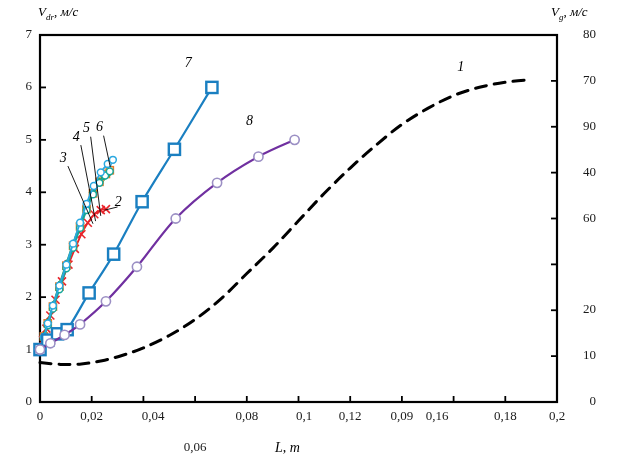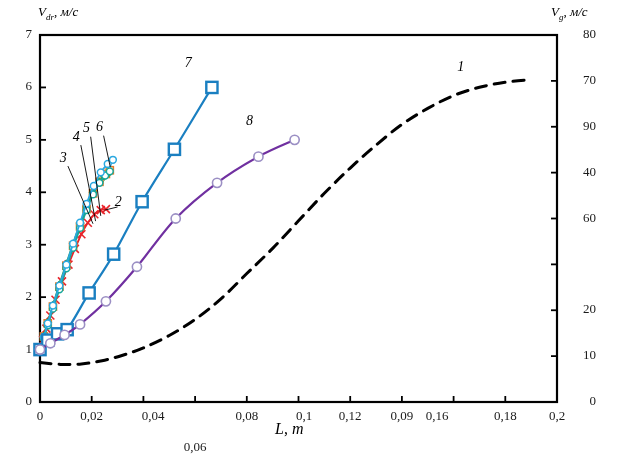--- a/index.html
+++ b/index.html
@@ -15,21 +15,21 @@
   .axis-title{
     position:absolute;
     font-family:"Liberation Serif", serif;
     font-size:13px;
     white-space:nowrap;
   }
   .axis-title i{font-style:italic;}
   .axis-title .sub{font-size:9px;vertical-align:sub;font-style:italic;}
   #ylabel-left{left:6px;top:4px;margin-left:32px;}
   #ylabel-right{left:551px;top:4px;}
-  #xlabel{left:275px;top:420px;font-size:16px;}
+  #xlabel{left:275px;top:440px;font-size:14px;}
   .tick-label{
     position:absolute;
     font-family:"Liberation Serif", serif;
     font-size:13px;
     color:#1a1a1a;
     white-space:nowrap;
   }
   .ytick-left{text-align:right;width:26px;}
   .ytick-right{text-align:right;width:30px;}
   .xtick{text-align:center;width:46px;}

